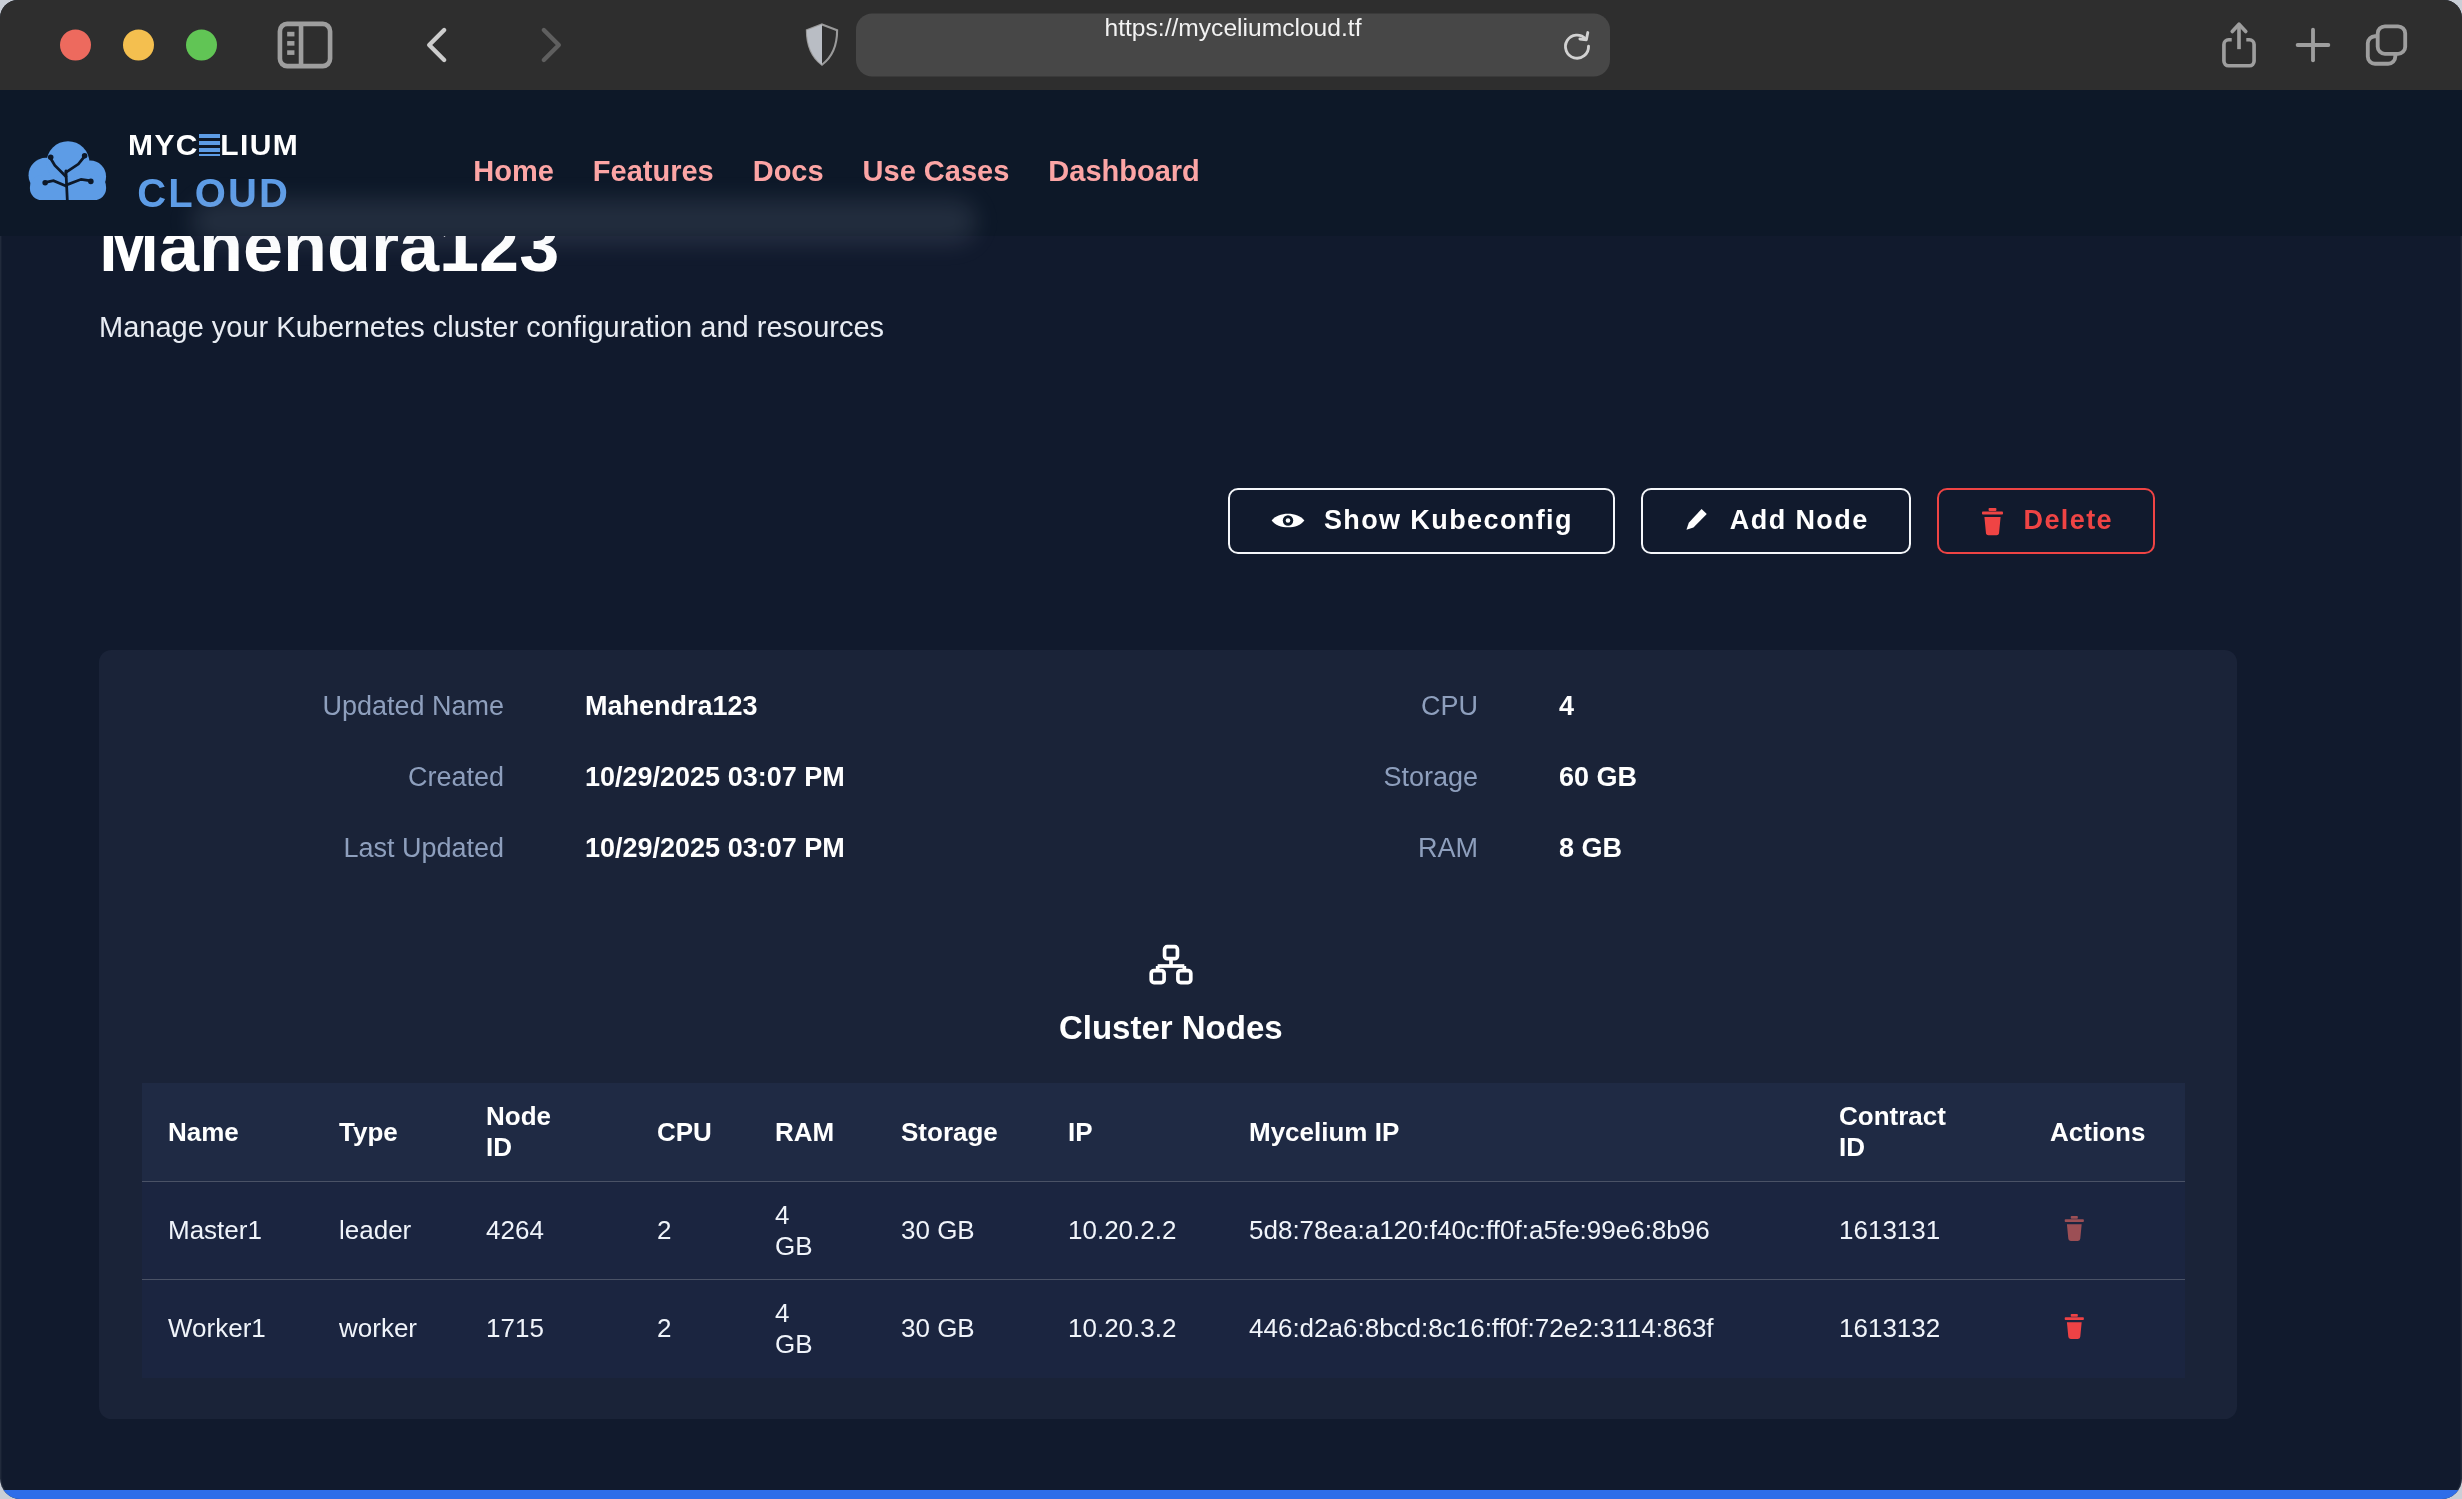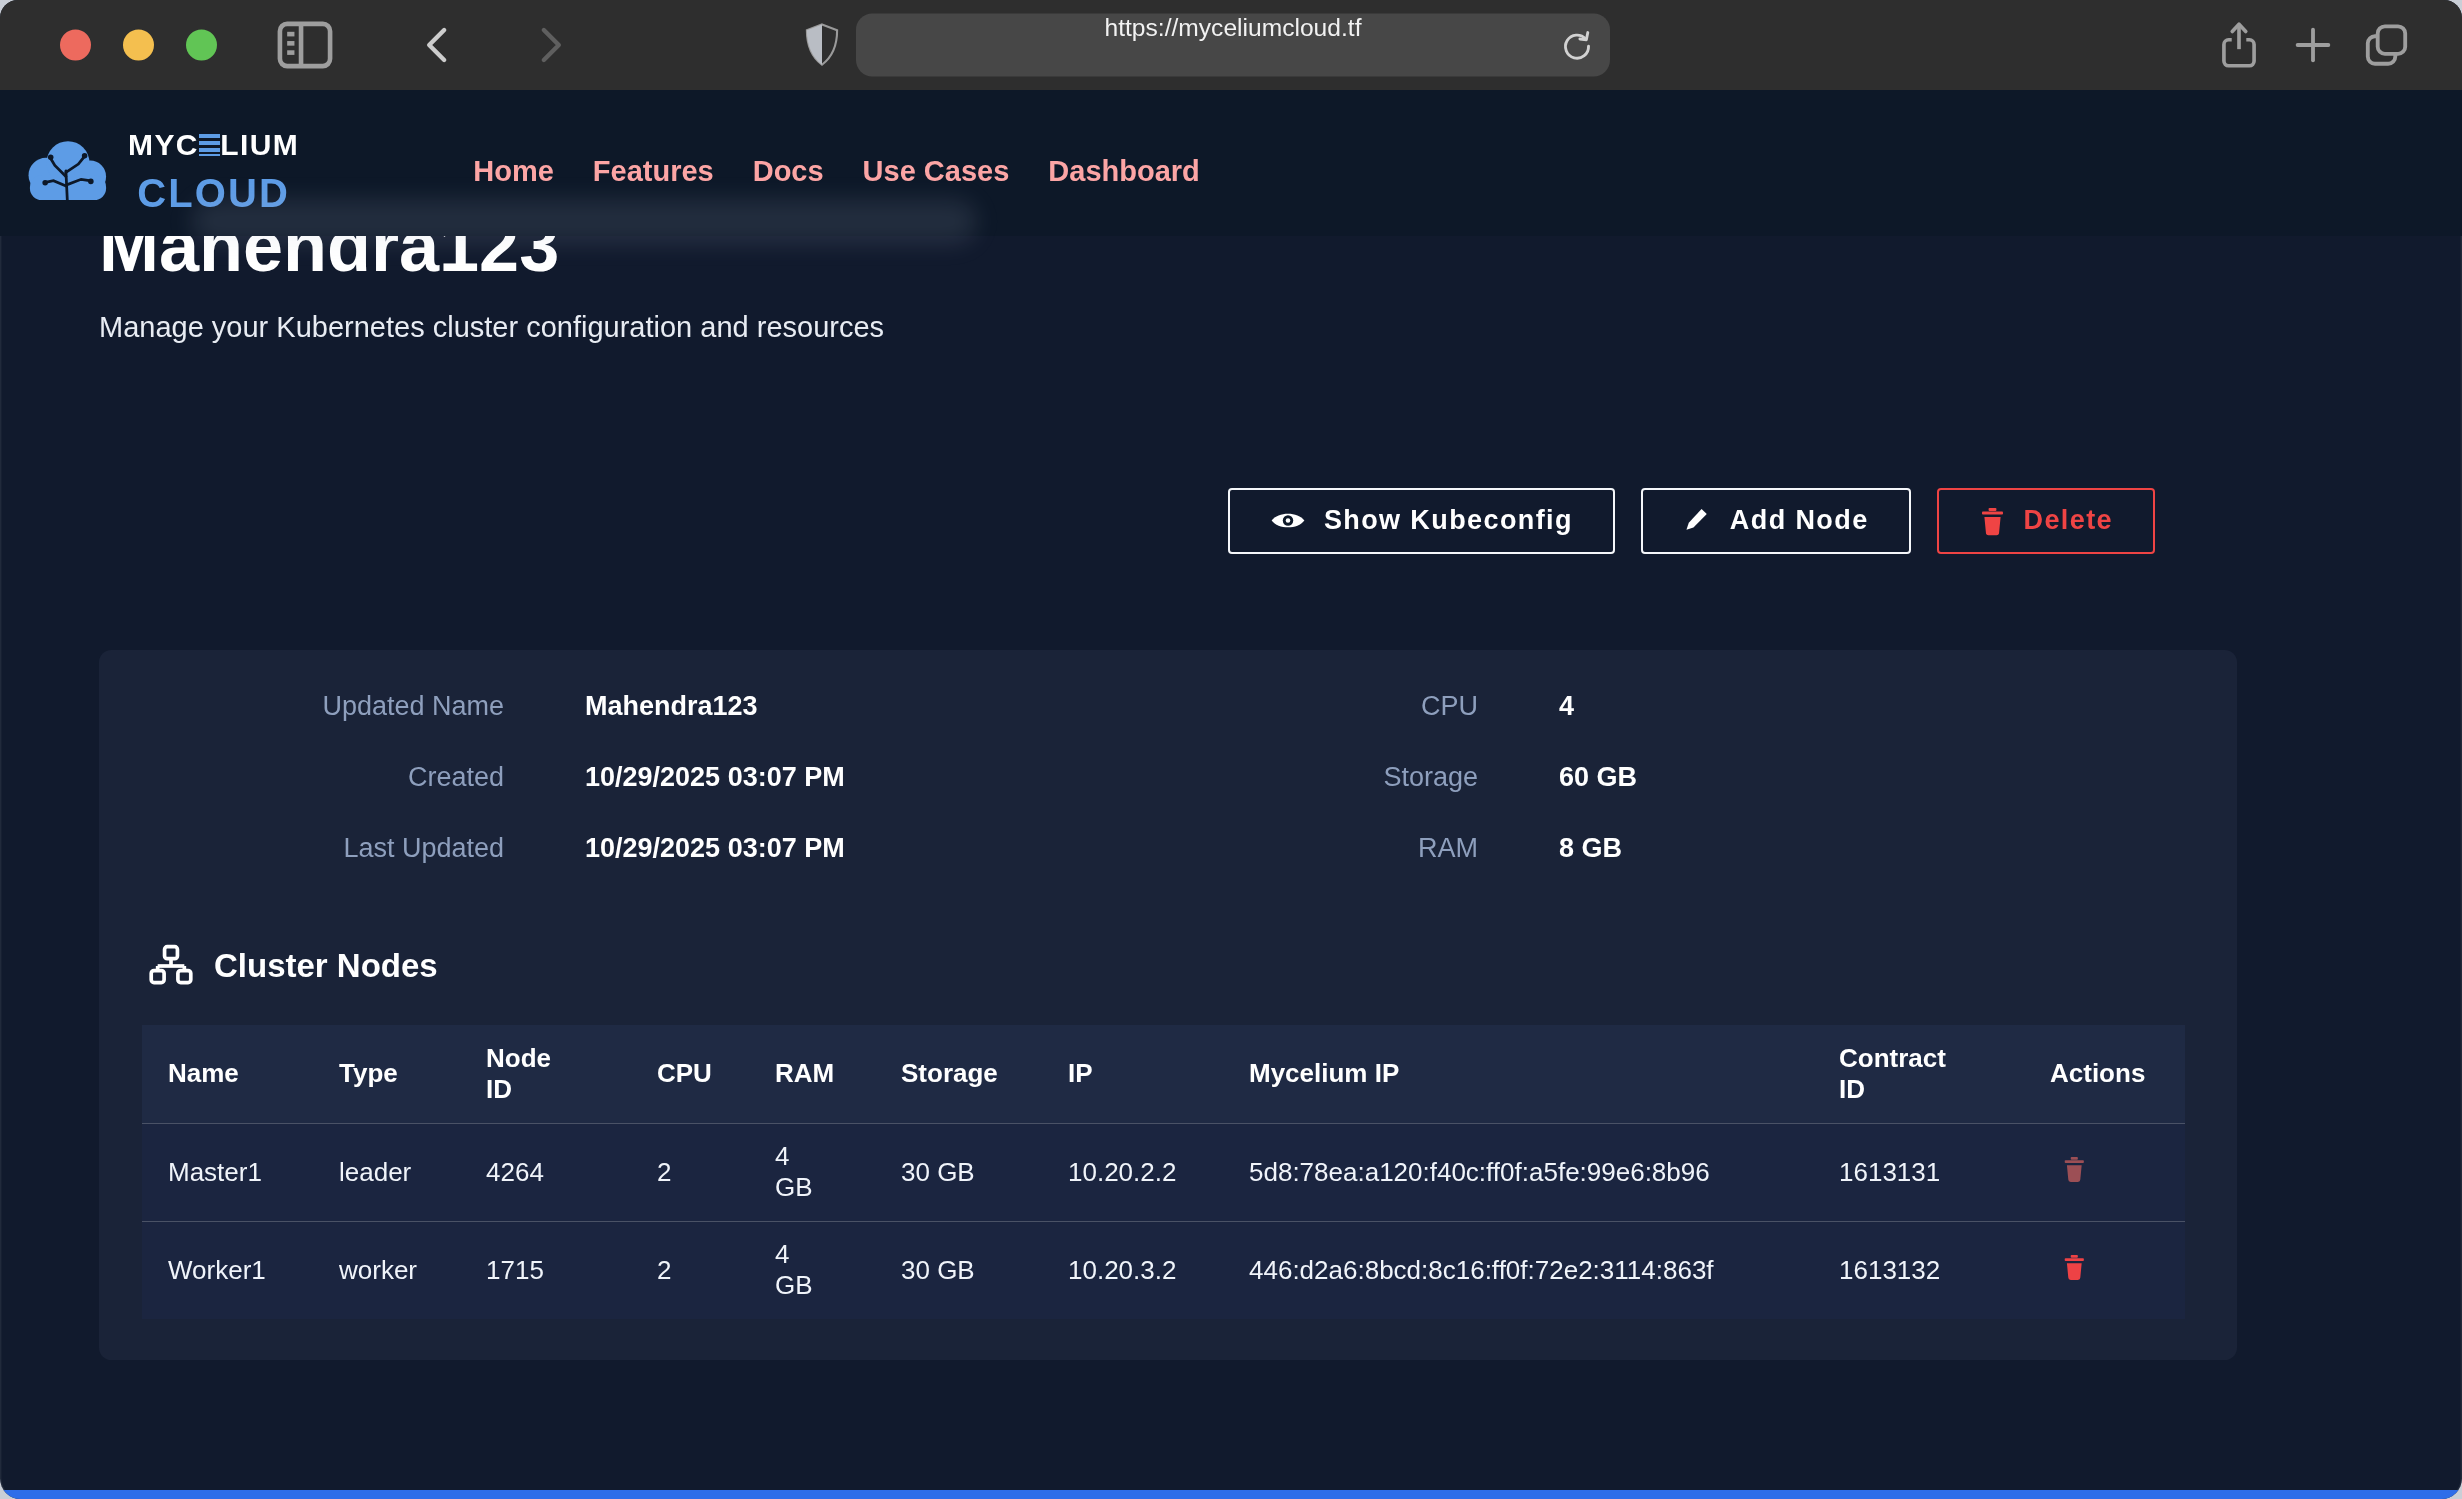--- a/index.html
+++ b/index.html
@@ -63,36 +63,36 @@
     background: rgba(175,185,205,0.13); border-radius: 27px; filter: blur(11px);
   }
   
   .content { position: relative; z-index: 1; margin-left: 99px; width: 2138px; }
   .page-title { margin: -27px 0 0 0; font-size: 72px; line-height: 1.05; font-weight: 800; color: #ffffff; }
   .subtitle { margin-top: 26px; font-size: 29px; color: #e8ecf3; }
   .actions { display: flex; justify-content: flex-end; gap: 26px; margin-top: 144px; padding-right: 82px; }
   .btn {
     height: 66px; display: flex; align-items: center; gap: 18px;
     padding: 0 40px; background: transparent;
-    border: 2.1px solid #f5f7fa; border-radius: 4px;
+    border: 2.1px solid #f5f7fa; border-radius: 10px;
     color: #ffffff; font-family: inherit; font-size: 27px; font-weight: 700;
     letter-spacing: 1.4px; cursor: pointer;
   }
   .btn-danger { border-color: #ef4444; color: #ef4444; }
   
   .card { margin-top: 96px; background: #1a2338; border-radius: 12.3px; padding: 41px 43px 41px 43px; }
   .details { display: flex; }
   .d-left { width: 1066px; } .d-right { flex: 1; }
   .d-row { display: flex; align-items: baseline; margin-bottom: 40px; }
   .d-row:last-child { margin-bottom: 0; }
   .d-label { font-size: 27px; color: #8e9fbd; text-align: right; flex: 0 0 auto; }
   .d-left .d-label { width: 362px; }
   .d-right .d-label { width: 270px; }
   .d-value { margin-left: 81px; font-size: 27px; font-weight: 700; color: #ffffff; }
-  .section-head { display: flex; align-items: center; gap: 20.5px; margin: 79px 0 0 5.5px; }
+  .section-head { display: flex; align-items: center; gap: 20.5px; margin: 79px 0 0 5.5px; flex-direction: column; }
   .section-title { font-size: 33px; font-weight: 800; color: #ffffff; }
   
   table { margin-top: 36px; width: 2043px; border-collapse: collapse; table-layout: fixed; }
   thead th {
     background: #1f2a44; color: #ffffff; font-size: 26px; font-weight: 700;
     text-align: left; padding: 18px 26px; vertical-align: middle; height: 93px;
     border-bottom: 1.4px solid #4a5266;
   }
   tbody td {
     background: #1b2540; color: #f0f4fa; font-size: 26px; font-weight: 400;

